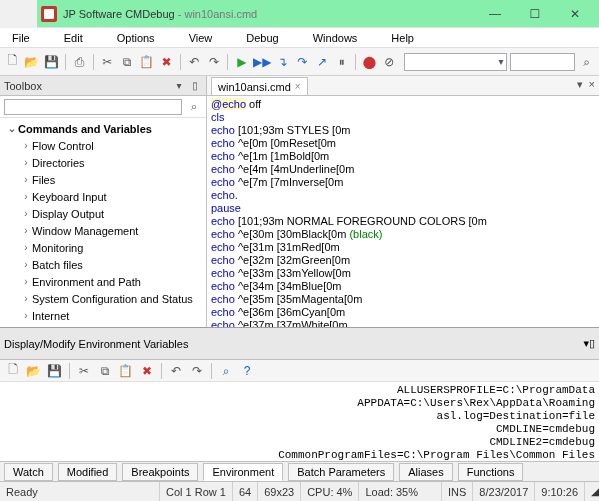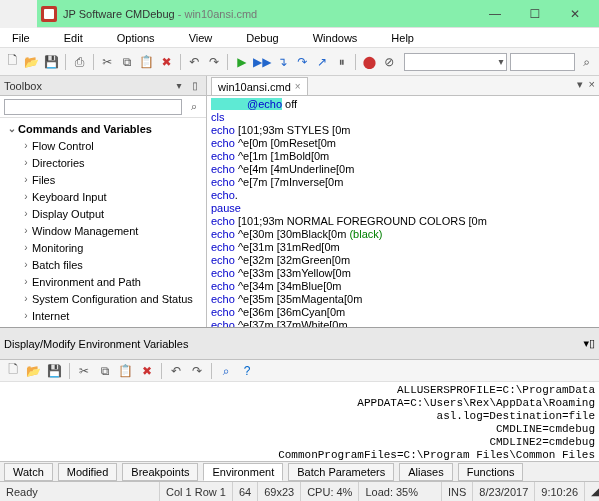--- a/index.html
+++ b/index.html
@@ -47,21 +47,21 @@
 .right-pane { flex: 1; display: flex; flex-direction: column; background: #fff; min-width: 0; }
 .tab-row { height: 20px; display: flex; align-items: flex-end; padding: 0 4px; border-bottom: 1px solid #c0c0c0; background: #f5f5f5; position: relative; }
 .doc-tab { height: 18px; background: #fff; border: 1px solid #c0c0c0; border-bottom: none; padding: 0 6px; display: flex; align-items: center; gap: 4px; font-size: 11px; }
 .doc-tab .close { color: #888; font-size: 10px; }
 .tab-row .tab-ctrl { position: absolute; right: 4px; top: 2px; display: flex; gap: 6px; font-size: 10px; color: #555; }
 
 .editor { flex: 1; overflow: auto; font-family: "Courier New", monospace; font-size: 11px; line-height: 13px; padding: 2px 4px; white-space: pre; color: #000; }
 .editor .kw-echo { color: #0000cc; font-weight: normal; }
 .editor .kw-cls { color: #0000cc; }
 .editor .kw-pause { color: #0000cc; }
-.editor .hl { background: #5eead4; padding-left: 36px; }
+.editor .hl { background: #fef9c3; }
 .editor .paren { color: #008000; }
 
 .bottom-panel { height: 154px; display: flex; flex-direction: column; border-top: 1px solid #a0a0a0; background: #fff; }
 .bp-header { height: 32px; background: #e8e8e8; border-bottom: 1px solid #c0c0c0; display: flex; align-items: center; padding: 0 4px; font-size: 11px; }
 .bp-header .spacer { flex: 1; }
 .bp-toolbar { height: 22px; display: flex; align-items: center; gap: 3px; padding: 2px 4px; border-bottom: 1px solid #e0e0e0; background: #f5f5f5; }
 .bp-content { flex: 1; overflow: auto; font-family: "Courier New", monospace; font-size: 11px; line-height: 13px; padding: 2px 4px; white-space: pre; text-align: right; }
 .bp-tabs { height: 20px; display: flex; align-items: center; padding: 0 4px; gap: 6px; background: #f0f0f0; border-top: 1px solid #c0c0c0; }
 .bp-tab { height: 18px; padding: 0 8px; border: 1px solid #c0c0c0; background: #f5f5f5; display: flex; align-items: center; font-size: 11px; margin-right: -1px; cursor: default; }
 .bp-tab.active { background: #fff; border-bottom-color: #fff; }

